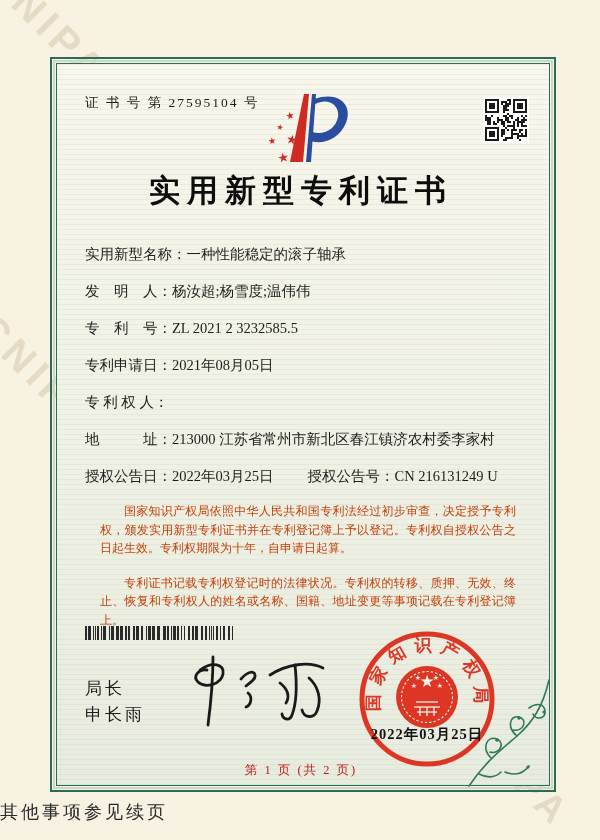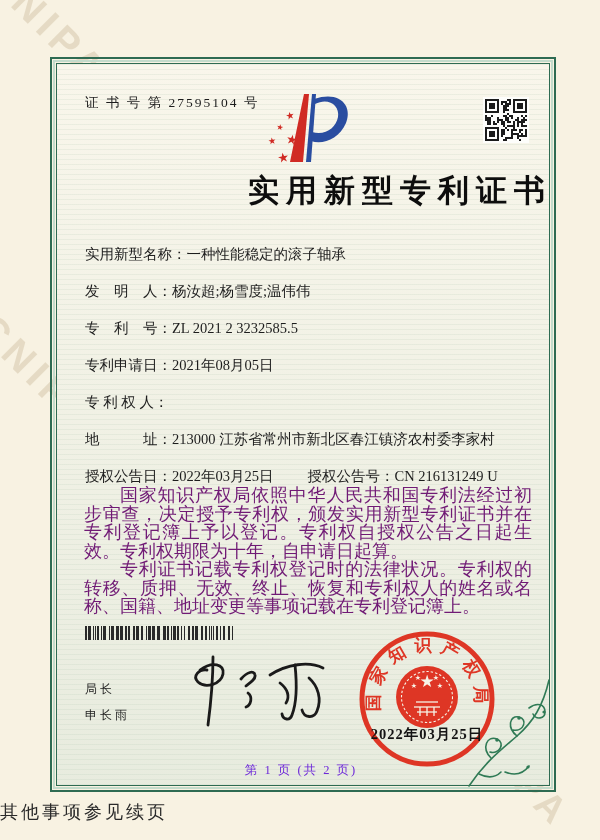--- a/index.html
+++ b/index.html
@@ -48,53 +48,53 @@
 
   
   .cert-no{
     position:absolute;left:85px;top:94px;
     font-size:13.5px;letter-spacing:2px;color:#1c1c1c;z-index:5;
   }
   .logo{position:absolute;left:250px;top:86px;z-index:5;}
   .qr{position:absolute;left:483px;top:97px;z-index:5;background:#fdfdfb;}
   .title{
     position:absolute;left:50px;width:502px;top:170px;
-    text-align:right;font-size:31px;font-weight:bold;
+    text-align:center;font-size:31px;font-weight:bold;
     letter-spacing:7px;color:#0d0d0d;z-index:5;
   }
 
   
   .fields{position:absolute;left:85px;top:243px;width:445px;z-index:5;text-align:right;}
   .field-row{display:flex;margin-bottom:15px;font-size:14.5px;line-height:22px;color:#1d1d1d;}
   .field-label{white-space:pre;flex-shrink:0;}
   .field-value{white-space:pre-wrap;}
   .grant-pair2{margin-left:34px;display:flex;}
 
   
   .body-text{position:absolute;left:84px;top:486px;width:448px;z-index:5;}
   .body-text p{
-    margin:0;font-size:18px;line-height:18.5px;
-    text-indent:2em;text-align:justify;color:#701a75;
+    margin:16px;font-size:12px;line-height:18.5px;
+    text-indent:2em;text-align:justify;color:#c2410c;
   }
 
   
   .barcode{position:absolute;left:85px;top:626px;z-index:5;}
   .director{position:absolute;left:85px;top:676px;z-index:6;
-    font-size:12px;line-height:26px;letter-spacing:3px;color:#1d1d1d;}
+    font-size:17px;line-height:26px;letter-spacing:3px;color:#1d1d1d;}
   .signature{position:absolute;left:162px;top:648px;z-index:6;}
   .seal{position:absolute;left:356px;top:628px;z-index:7;opacity:0.94;}
   .seal-date{
     position:absolute;left:348px;top:725px;width:158px;text-align:center;
     font-size:14.5px;letter-spacing:1px;color:#141414;z-index:8;font-weight:bold;
   }
 
   
   .page-info{
     position:absolute;left:50px;top:762px;width:502px;text-align:center;
-    font-size:12.5px;letter-spacing:2px;color:#6d28d9;z-index:5;
+    font-size:12.5px;letter-spacing:2px;color:#b91c1c;z-index:5;
   }
   .continuation{
     position:absolute;left:0;top:800px;width:600px;text-align:left;
     font-size:18px;letter-spacing:3px;color:#2a2a2a;z-index:5;
   }
 
   .flourish{position:absolute;right:47px;bottom:50px;z-index:4;}
 </style>
 </head>
 <body>

